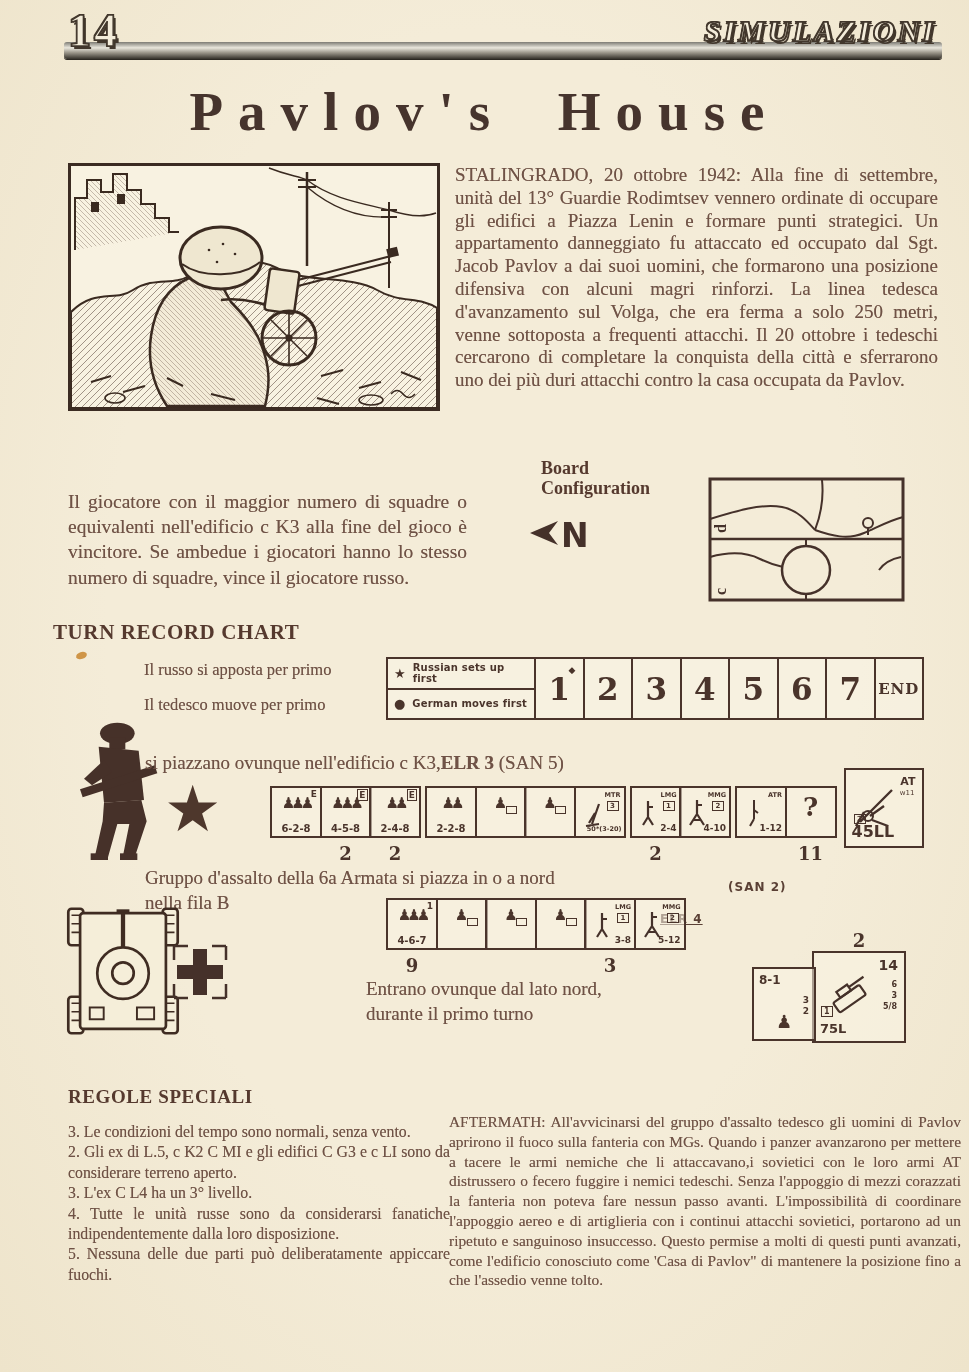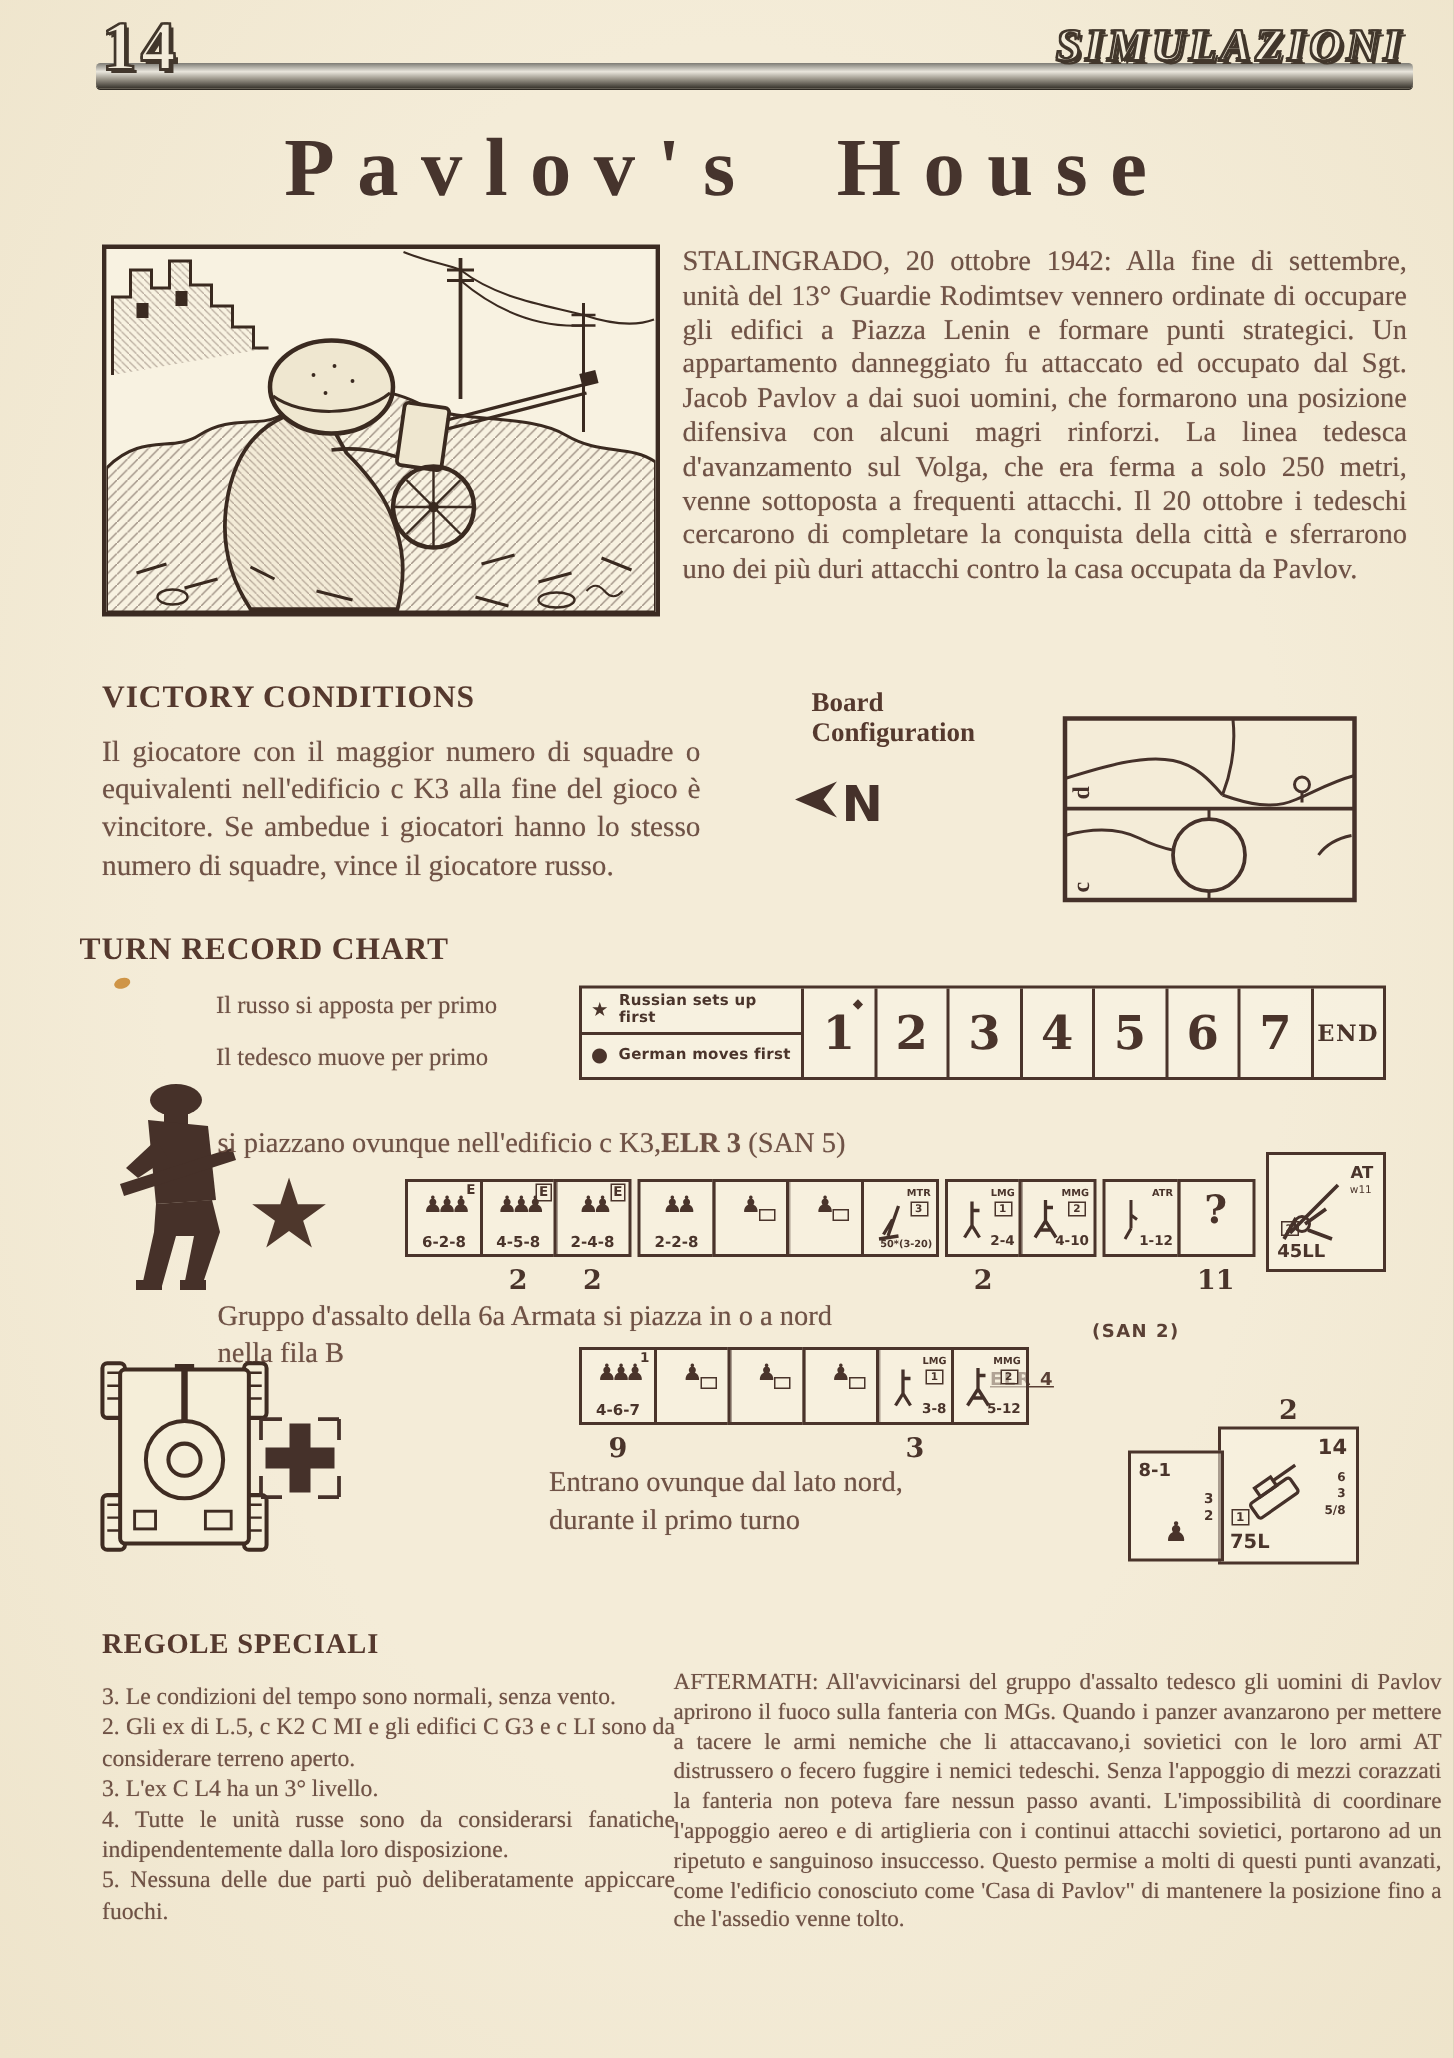--- a/index.html
+++ b/index.html
@@ -84,21 +84,21 @@
   .wval.tiny{font-size:6.5px;right:2px;}
   .wicon{position:absolute;left:4px;top:10px;}
   .qty{position:absolute;top:55px;left:0;width:100%;text-align:center;
     font-family:"DejaVu Serif",serif;font-weight:bold;font-size:18px;color:#4a342b;}
   .qbig{position:absolute;top:4px;left:0;width:100%;text-align:center;
     font-family:"DejaVu Serif",serif;font-weight:bold;font-size:26px;}
   .counter.at{width:80px;height:80px;margin-left:7px;margin-top:-18px;}
   .at .wlabel{font-size:11px;top:5px;right:6px;}
   .at .wsub{position:absolute;top:19px;right:7px;font-family:"DejaVu Sans",sans-serif;font-weight:normal;font-size:7px;}
   .at .wbox{top:auto;bottom:22px;left:8px;right:auto;}
-  .at .wval{font-size:12px;left:6px;right:auto;bottom:5px;}
+  .at .wval{font-size:16px;left:6px;right:auto;bottom:5px;}
   
   .right-group{position:absolute;left:752px;top:930px;width:170px;height:118px;color:#4a342b;}
   .rg-qty{position:absolute;left:60px;top:0;width:94px;text-align:center;
     font-family:"DejaVu Serif",serif;font-weight:bold;font-size:18px;}
   .tank-counter{position:absolute;left:60px;top:21px;width:94px;height:92px;box-sizing:border-box;
     border:2.5px solid #4a342b;background:rgba(250,244,228,.55);}
   .crew-counter{position:absolute;left:0;top:37px;width:64px;height:74px;box-sizing:border-box;
     border:2.5px solid #4a342b;background:rgba(250,244,228,.55);}
   .tk-armor{position:absolute;top:4px;right:6px;font-family:"DejaVu Sans",sans-serif;font-weight:bold;font-size:14px;}
   .tk-side{position:absolute;top:26px;right:7px;text-align:right;font-family:"DejaVu Sans",sans-serif;
@@ -174,21 +174,20 @@
 
       <path d="M20 216 L40 210 M52 226 L74 220 M96 212 L112 220 M250 210 L272 204 M288 222 L310 216 M330 206 L350 214 M140 228 L164 234 M246 232 L268 238" stroke="#3a2a20" stroke-width="2"></path>
       <ellipse cx="44" cy="232" rx="10" ry="5" fill="none" stroke="#3a2a20" stroke-width="1.6"></ellipse>
       <ellipse cx="300" cy="234" rx="12" ry="5" fill="none" stroke="#3a2a20" stroke-width="1.6"></ellipse>
       <path d="M320 228 q6 -7 12 0 q6 7 12 0" fill="none" stroke="#3a2a20" stroke-width="1.4"></path>
     </svg>
   </div>
 
   <p class="intro-text soft">STALINGRADO, 20 ottobre 1942: Alla fine di settembre, unità del 13° Guardie Rodimtsev vennero ordinate di occupare gli edifici a Piazza Lenin e formare punti strategici. Un appartamento danneggiato fu attaccato ed occupato dal Sgt. Jacob Pavlov a dai suoi uomini, che formarono una posizione difensiva con alcuni magri rinforzi. La linea tedesca d'avanzamento sul Volga, che era ferma a solo 250 metri, venne sottoposta a frequenti attacchi. Il 20 ottobre i tedeschi cercarono di completare la conquista della città e sferrarono uno dei più duri attacchi contro la casa occupata da Pavlov.</p>
 
-  <h2 class="h2" style="left:68px;top:452px;">VICTORY CONDITIONS</h2>
   <p class="victory-text soft">Il giocatore con il maggior numero di squadre o equivalenti nell'edificio c K3 alla fine del gioco è vincitore. Se ambedue i giocatori hanno lo stesso numero di squadre, vince il giocatore russo.</p>
 
   <p class="board-label">
     <span>Board</span><br>
     <span>Configuration</span>
   </p>
   <svg class="compass" width="66" height="42" viewBox="0 0 66 42">
     <polygon points="2,19 30,7 21,19 30,31" fill="#45312a"></polygon>
     <text x="33" y="33" font-family="DejaVu Sans, sans-serif" font-size="33" font-weight="bold" fill="#45312a">N</text>
   </svg>

